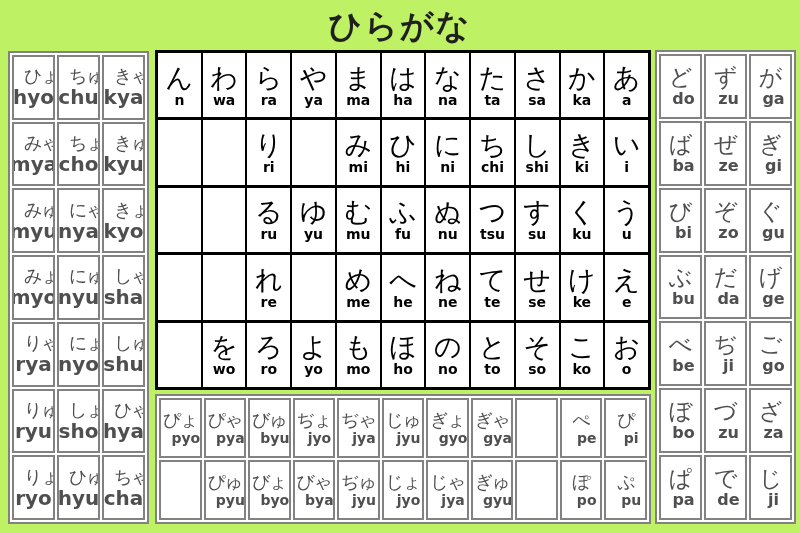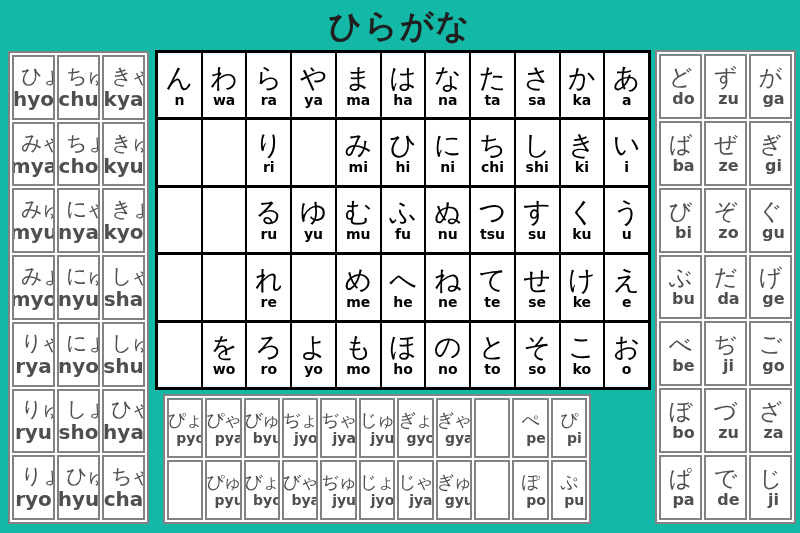--- a/index.html
+++ b/index.html
@@ -1,20 +1,20 @@
 <!DOCTYPE html>
 <html><head>
 <meta charset="utf-8">
 <style>
   html, body { margin: 0; padding: 0; background: #ffffff; }
   .page {
     position: relative;
     width: 800px;
     height: 533px;
-    background: #14b8a6;
+    background: #bef264;
     font-family: "DejaVu Sans", "Liberation Sans", sans-serif;
     overflow: hidden;
   }
   .title {
     position: absolute;
     top: 4px;
     left: 0;
     right: 0;
     text-align: center;
     font-size: 33px;
@@ -61,31 +61,31 @@
   .black-grid .cell { background: #ffffff; }
   .black-grid .kana   { color: #000000; font-size: 27px; }
   .black-grid .romaji { color: #000000; font-size: 14px; }
 
   
   #left-panel {
     left: 8px; top: 51px; width: 141px; height: 473px;
     grid-template-columns: repeat(3, 1fr);
     grid-template-rows: repeat(7, 1fr);
   }
-  #left-panel .kana { font-size: 21px; letter-spacing: -1px; padding-left: 16px; }
+  #left-panel .kana { font-size: 18px; letter-spacing: -1px; padding-left: 16px; }
   #left-panel .romaji { font-size: 20px; }
 
   #main-grid {
     left: 155px; top: 50px; width: 496px; height: 340px;
     grid-template-columns: repeat(11, 1fr);
     grid-template-rows: repeat(5, 1fr);
   }
 
   #combo-grid {
-    left: 163px; top: 394px; width: 428px; height: 130px;
+    left: 155px; top: 394px; width: 496px; height: 130px;
     grid-template-columns: repeat(11, 1fr);
     grid-template-rows: repeat(2, 1fr);
   }
   #combo-grid .kana { font-size: 18px; letter-spacing: -1px; }
   #combo-grid .romaji { font-size: 14px; margin-left: 11px; }
 
   #right-panel {
     left: 655px; top: 50px; width: 141px; height: 474px;
     grid-template-columns: repeat(3, 1fr);
     grid-template-rows: repeat(7, 1fr);

